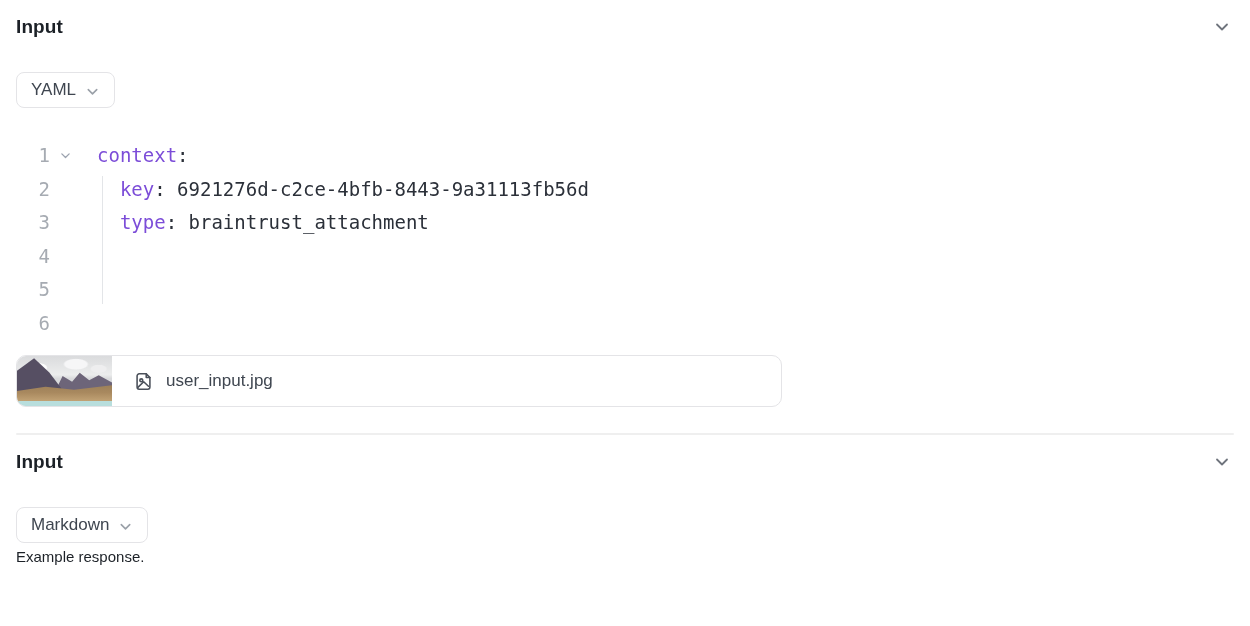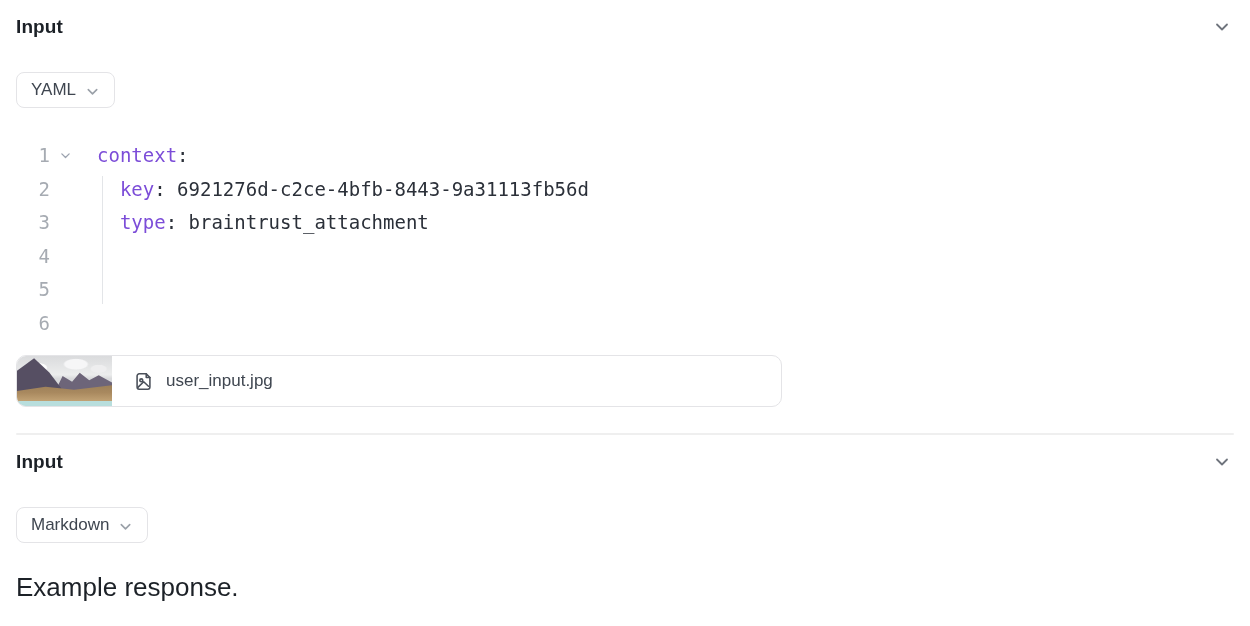--- a/index.html
+++ b/index.html
@@ -163,22 +163,21 @@
   }
   
   .section-divider{
     margin-top:26px;
     height:2px;
     background:var(--divider);
     border-radius:1px;
   }
   
   .response-text{
-    margin-top:30px;
-    font-size:26px;
+    font-size:15px;
     line-height:28px;
     color:var(--heading);
   }
 </style>
 </head>
 <body>
 
 
 
 

